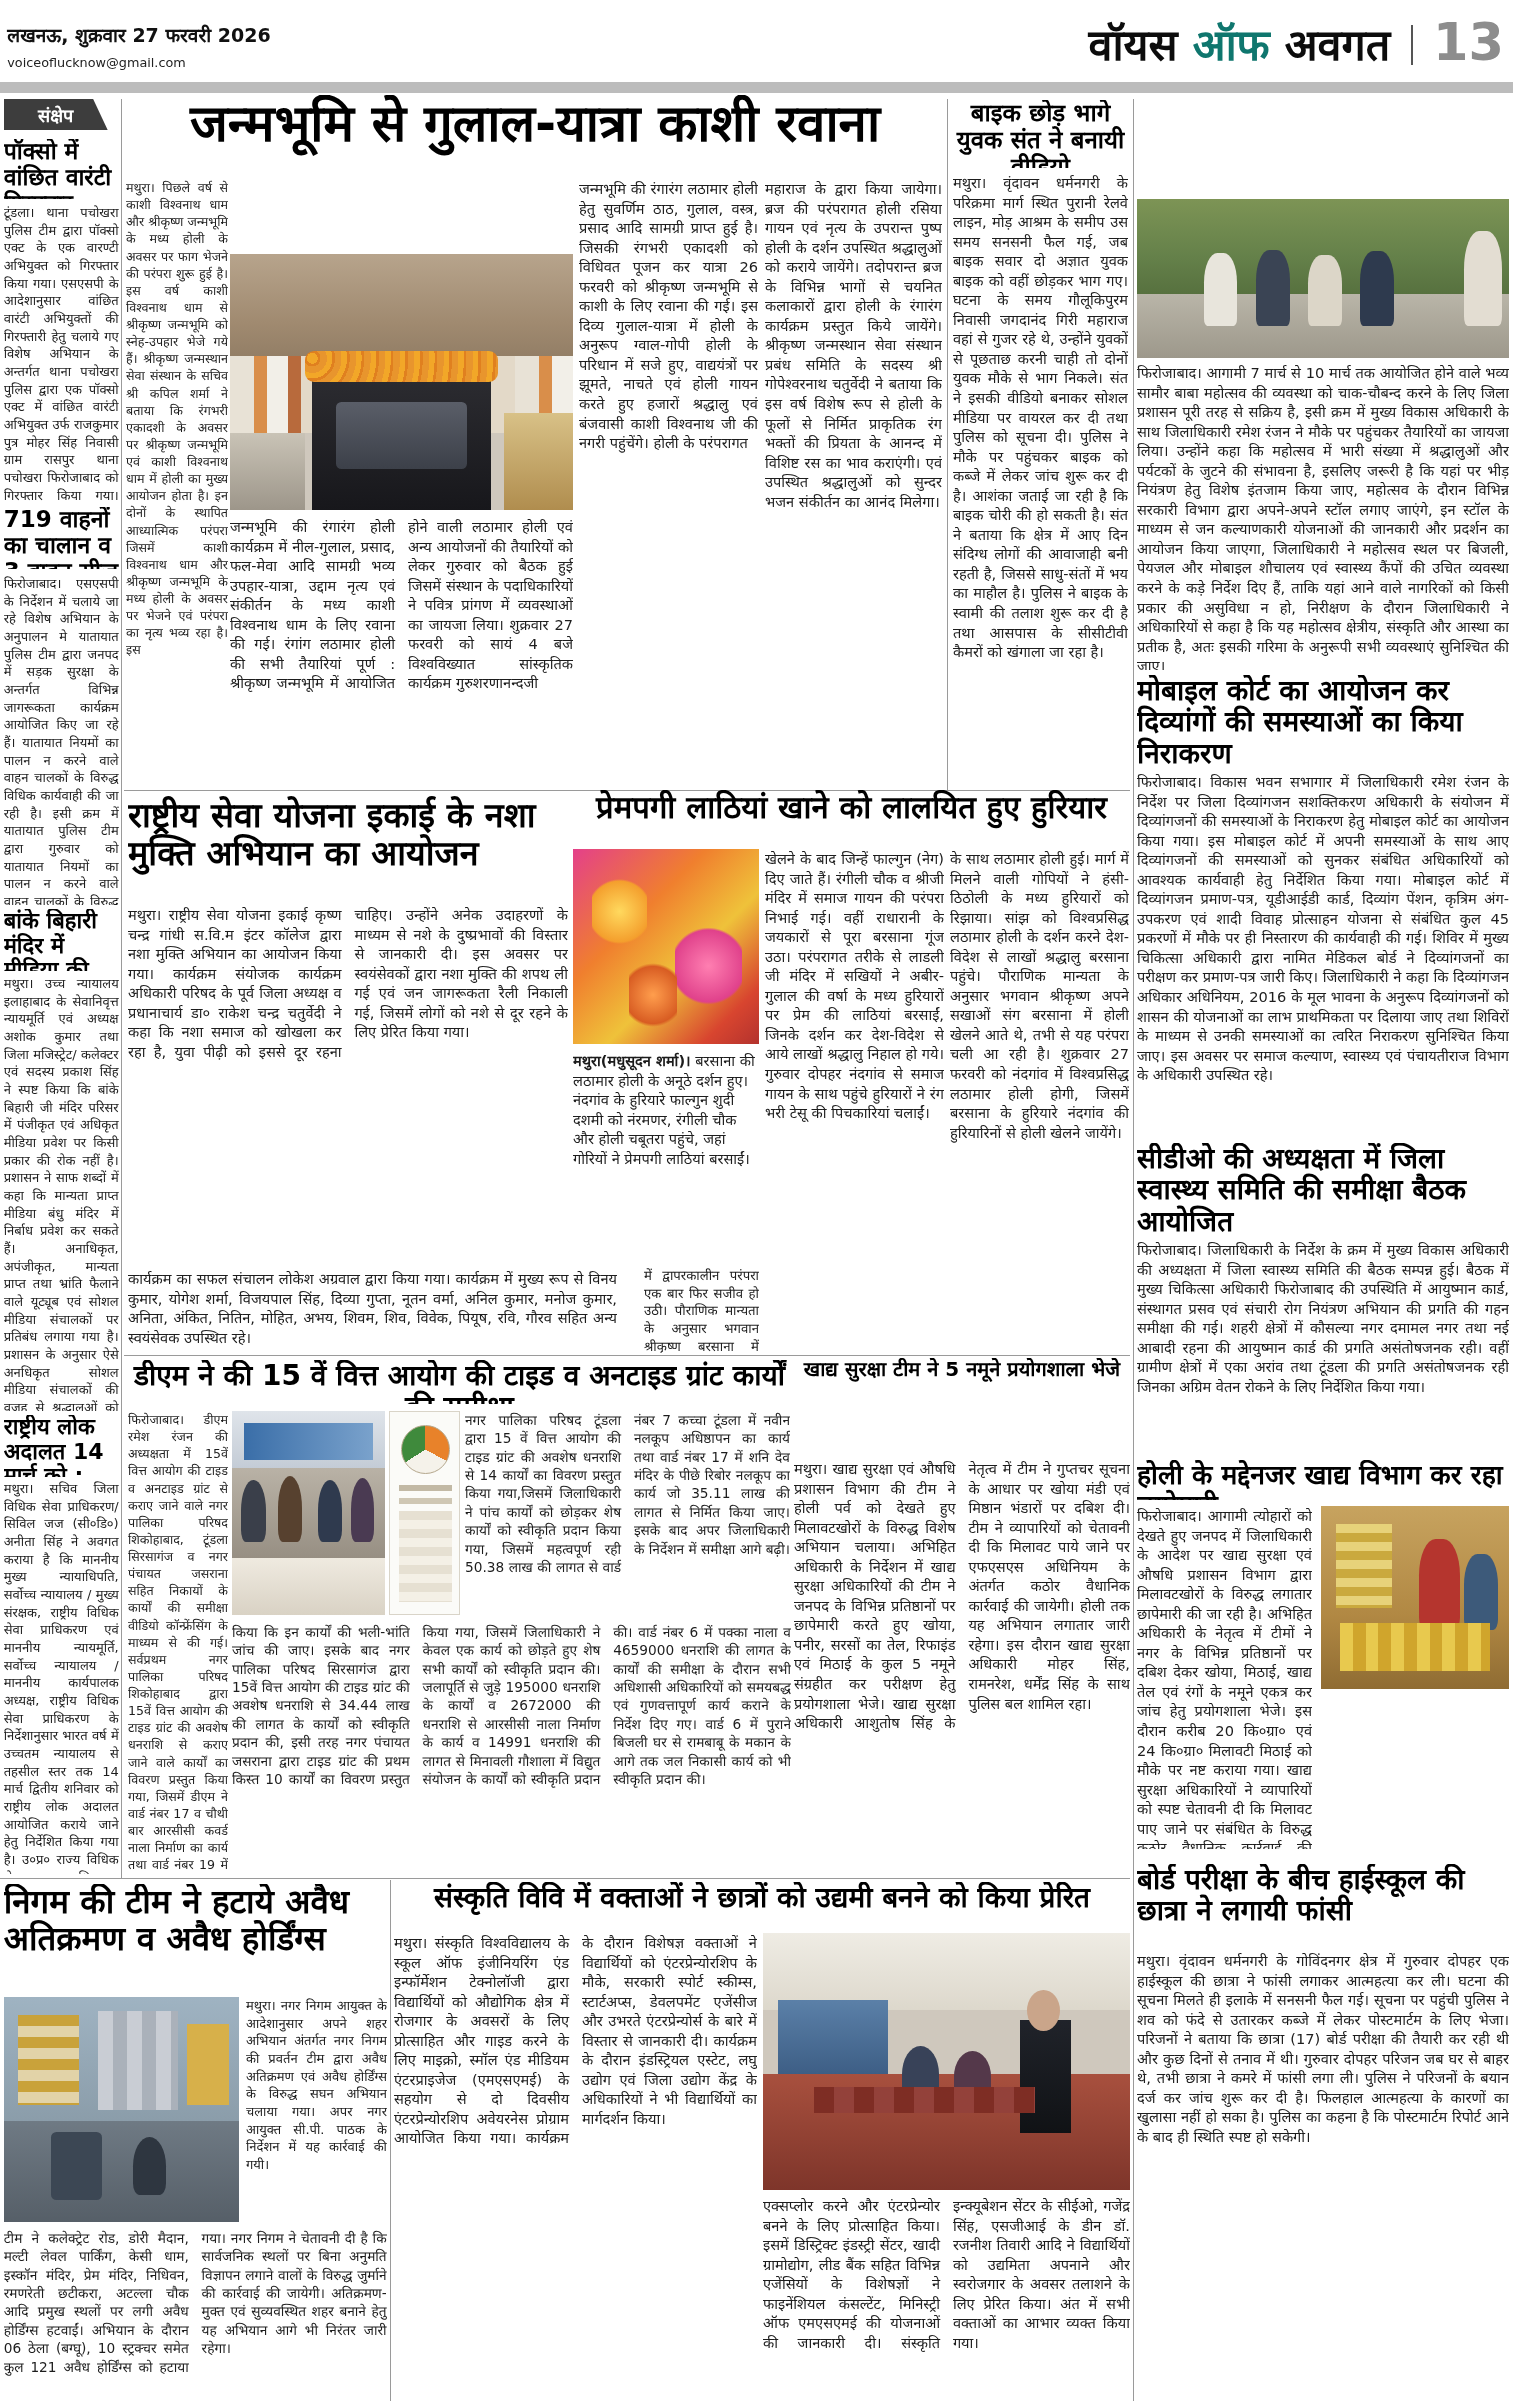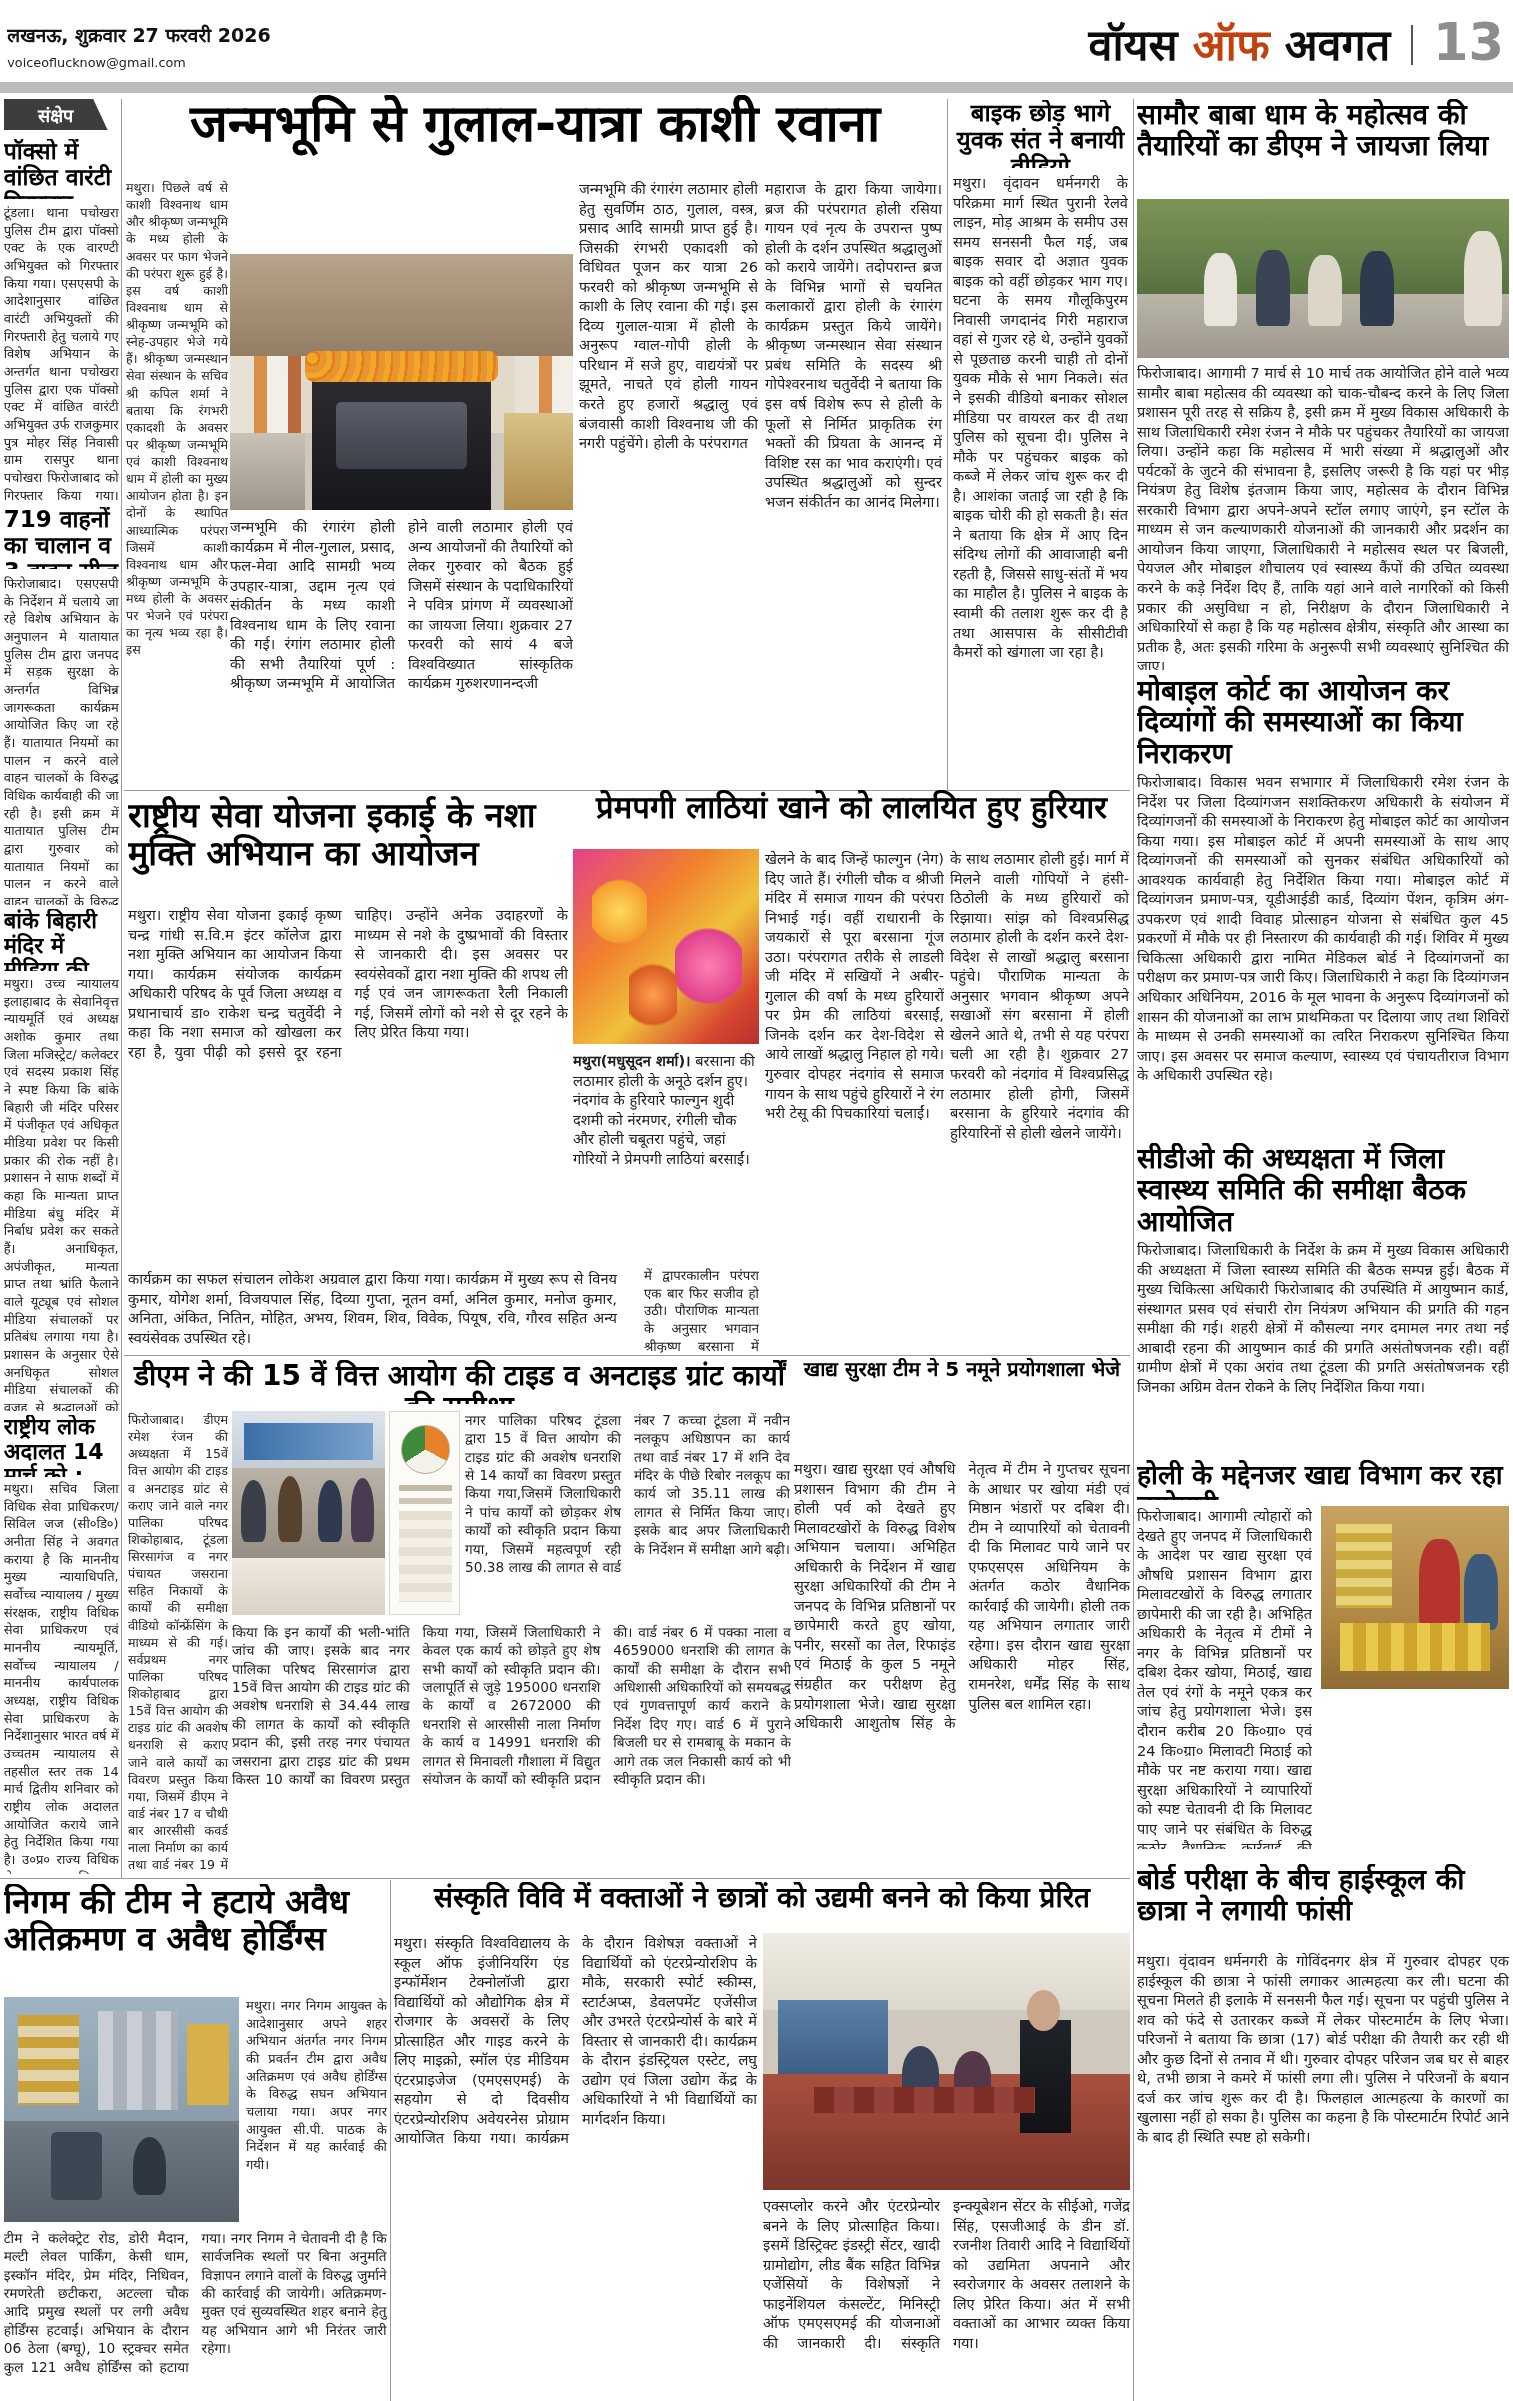--- a/index.html
+++ b/index.html
@@ -24,21 +24,21 @@
 </head>
 <body>
 
 <div class="page">
 
   <div class="abs" style="left:0;top:0;width:1513px;height:82px">
     <div class="abs" style="left:7.3px;top:22px;font-size:19px;font-weight:700;color:#111">लखनऊ, शुक्रवार 27 फरवरी 2026</div>
     <div class="abs" style="left:7.3px;top:55px;font-size:12.8px;color:#222">voiceoflucknow@gmail.com</div>
     <div class="abs masthead" style="right:9px;top:12.8px;text-align:right;font-size:43px">
       <span style="color:#0c0c0c">वॉयस</span>
-      <span style="color:#c2410c">ऑफ</span>
+      <span style="color:#0f766e">ऑफ</span>
       <span style="color:#0c0c0c">अवगत</span>
       <span style="display:inline-block;width:1.8px;height:40px;background:#555;vertical-align:-5.5px;margin:0 5.5px"></span>
       <span style="color:#8d8d8d;font-size:51px">13</span>
     </div>
   </div>
   <div class="abs" style="left:0;top:82px;width:1513px;height:11px;background:#bcbcbc"></div>
 
   <div class="rule-v" style="left:121px;top:99px;height:1780px"></div>
   <div class="rule-v" style="left:947px;top:99px;height:691px"></div>
   <div class="rule-v" style="left:1133px;top:99px;height:2303px"></div>
@@ -155,21 +155,20 @@
     <div style="left:70%;top:34%;width:14%;height:44%;background:linear-gradient(180deg,#20232a,#101215)"></div>
     <div style="left:72%;top:22%;width:9%;height:16%;background:#caa58a;border-radius:50%"></div>
     <div style="left:38%;top:44%;width:10%;height:22%;background:#384258;border-radius:50% 50% 20% 20%"></div>
     <div style="left:52%;top:46%;width:10%;height:20%;background:#54384a;border-radius:50% 50% 20% 20%"></div>
     <div style="left:14%;top:60%;width:60%;height:10%;background:repeating-linear-gradient(90deg,#7e2d24 0 20px,#93413a 20px 40px)"></div>
   </div>
 
   <div class="abs body-txt cols2" style="left:394px;top:1933px;width:363px;height:464px">मथुरा। संस्कृति विश्वविद्यालय के स्कूल ऑफ इंजीनियरिंग एंड इन्फॉर्मेशन टेक्नोलॉजी द्वारा विद्यार्थियों को औद्योगिक क्षेत्र में रोजगार के अवसरों के लिए प्रोत्साहित और गाइड करने के लिए माइक्रो, स्मॉल एंड मीडियम एंटरप्राइजेज (एमएसएमई) के सहयोग से दो दिवसीय एंटरप्रेन्योरशिप अवेयरनेस प्रोग्राम आयोजित किया गया। कार्यक्रम के दौरान विशेषज्ञ वक्ताओं ने विद्यार्थियों को एंटरप्रेन्योरशिप के मौके, सरकारी स्पोर्ट स्कीम्स, स्टार्टअप्स, डेवलपमेंट एजेंसीज और उभरते एंटरप्रेन्योर्स के बारे में विस्तार से जानकारी दी। कार्यक्रम के दौरान इंडस्ट्रियल एस्टेट, लघु उद्योग एवं जिला उद्योग केंद्र के अधिकारियों ने भी विद्यार्थियों का मार्गदर्शन किया।</div>
   <div class="abs body-txt cols2" style="left:763px;top:2196px;width:367px;height:201px">एक्सप्लोर करने और एंटरप्रेन्योर बनने के लिए प्रोत्साहित किया। इसमें डिस्ट्रिक्ट इंडस्ट्री सेंटर, खादी ग्रामोद्योग, लीड बैंक सहित विभिन्न एजेंसियों के विशेषज्ञों ने फाइनेंशियल कंसल्टेंट, मिनिस्ट्री ऑफ एमएसएमई की योजनाओं की जानकारी दी। संस्कृति इन्क्यूबेशन सेंटर के सीईओ, गजेंद्र सिंह, एसजीआई के डीन डॉ. रजनीश तिवारी आदि ने विद्यार्थियों को उद्यमिता अपनाने और स्वरोजगार के अवसर तलाशने के लिए प्रेरित किया। अंत में सभी वक्ताओं का आभार व्यक्त किया गया।</div>
 
-  <div class="abs hl" style="left:1137px;top:99px;width:372px;height:95px;font-size:28px">सामौर बाबा धाम के महोत्सव की तैयारियों का डीएम ने जायजा लिया</div>
 
   <div class="photo" style="left:1137px;top:199px;width:372px;height:159px">
     <div style="left:0;top:0;width:100%;height:60%;background:linear-gradient(180deg,#7d9455 0%,#65814a 60%,#57713f 100%)"></div>
     <div style="left:0;top:60%;width:100%;height:40%;background:linear-gradient(180deg,#b9b5a8,#9d988b)"></div>
     <div style="left:18%;top:34%;width:9%;height:46%;background:#e8e5dc;border-radius:40% 40% 10% 10%"></div>
     <div style="left:32%;top:32%;width:9%;height:48%;background:#3a4454;border-radius:40% 40% 10% 10%"></div>
     <div style="left:46%;top:35%;width:9%;height:45%;background:#dcd6c8;border-radius:40% 40% 10% 10%"></div>
     <div style="left:60%;top:33%;width:9%;height:47%;background:#2e3a4e;border-radius:40% 40% 10% 10%"></div>
     <div style="left:88%;top:20%;width:10%;height:60%;background:#e3ddd2;border-radius:40% 40% 10% 10%"></div>
   </div>

